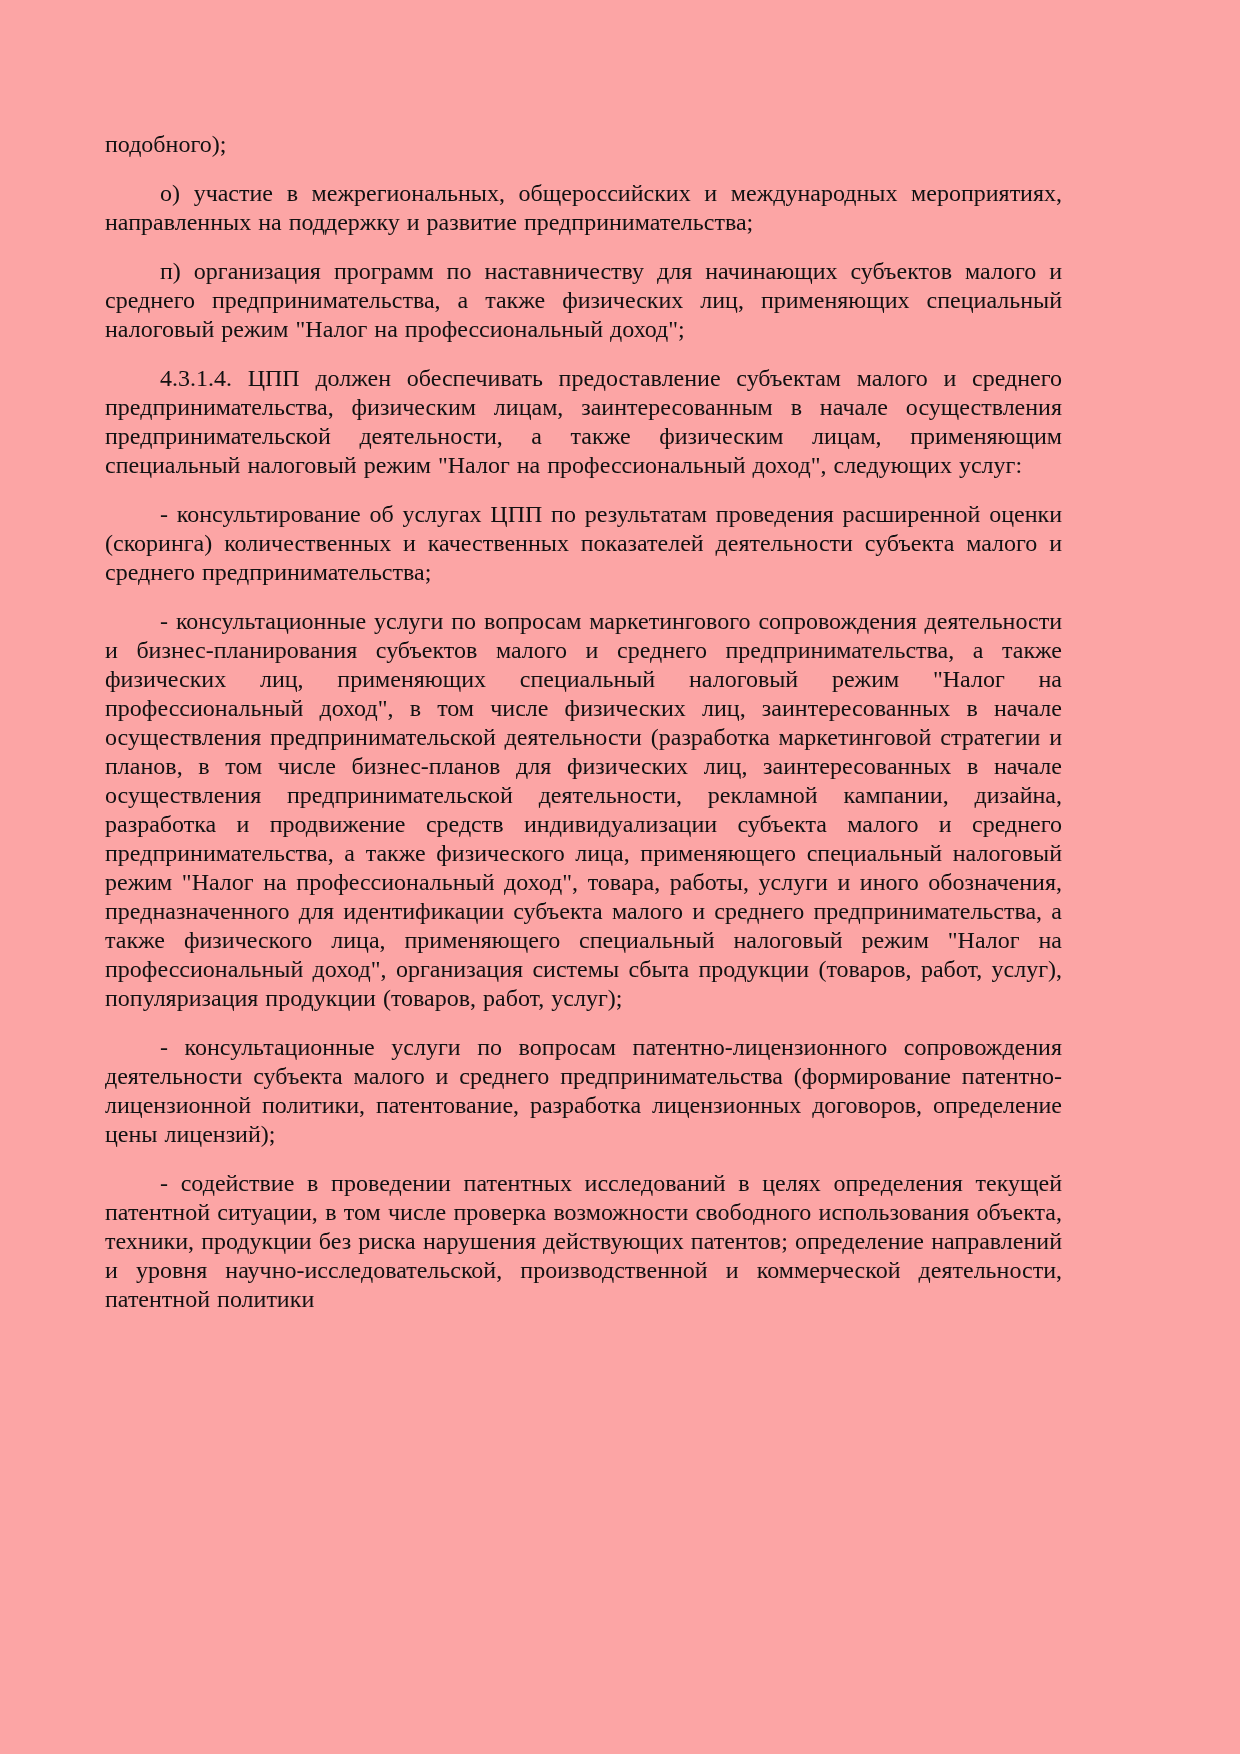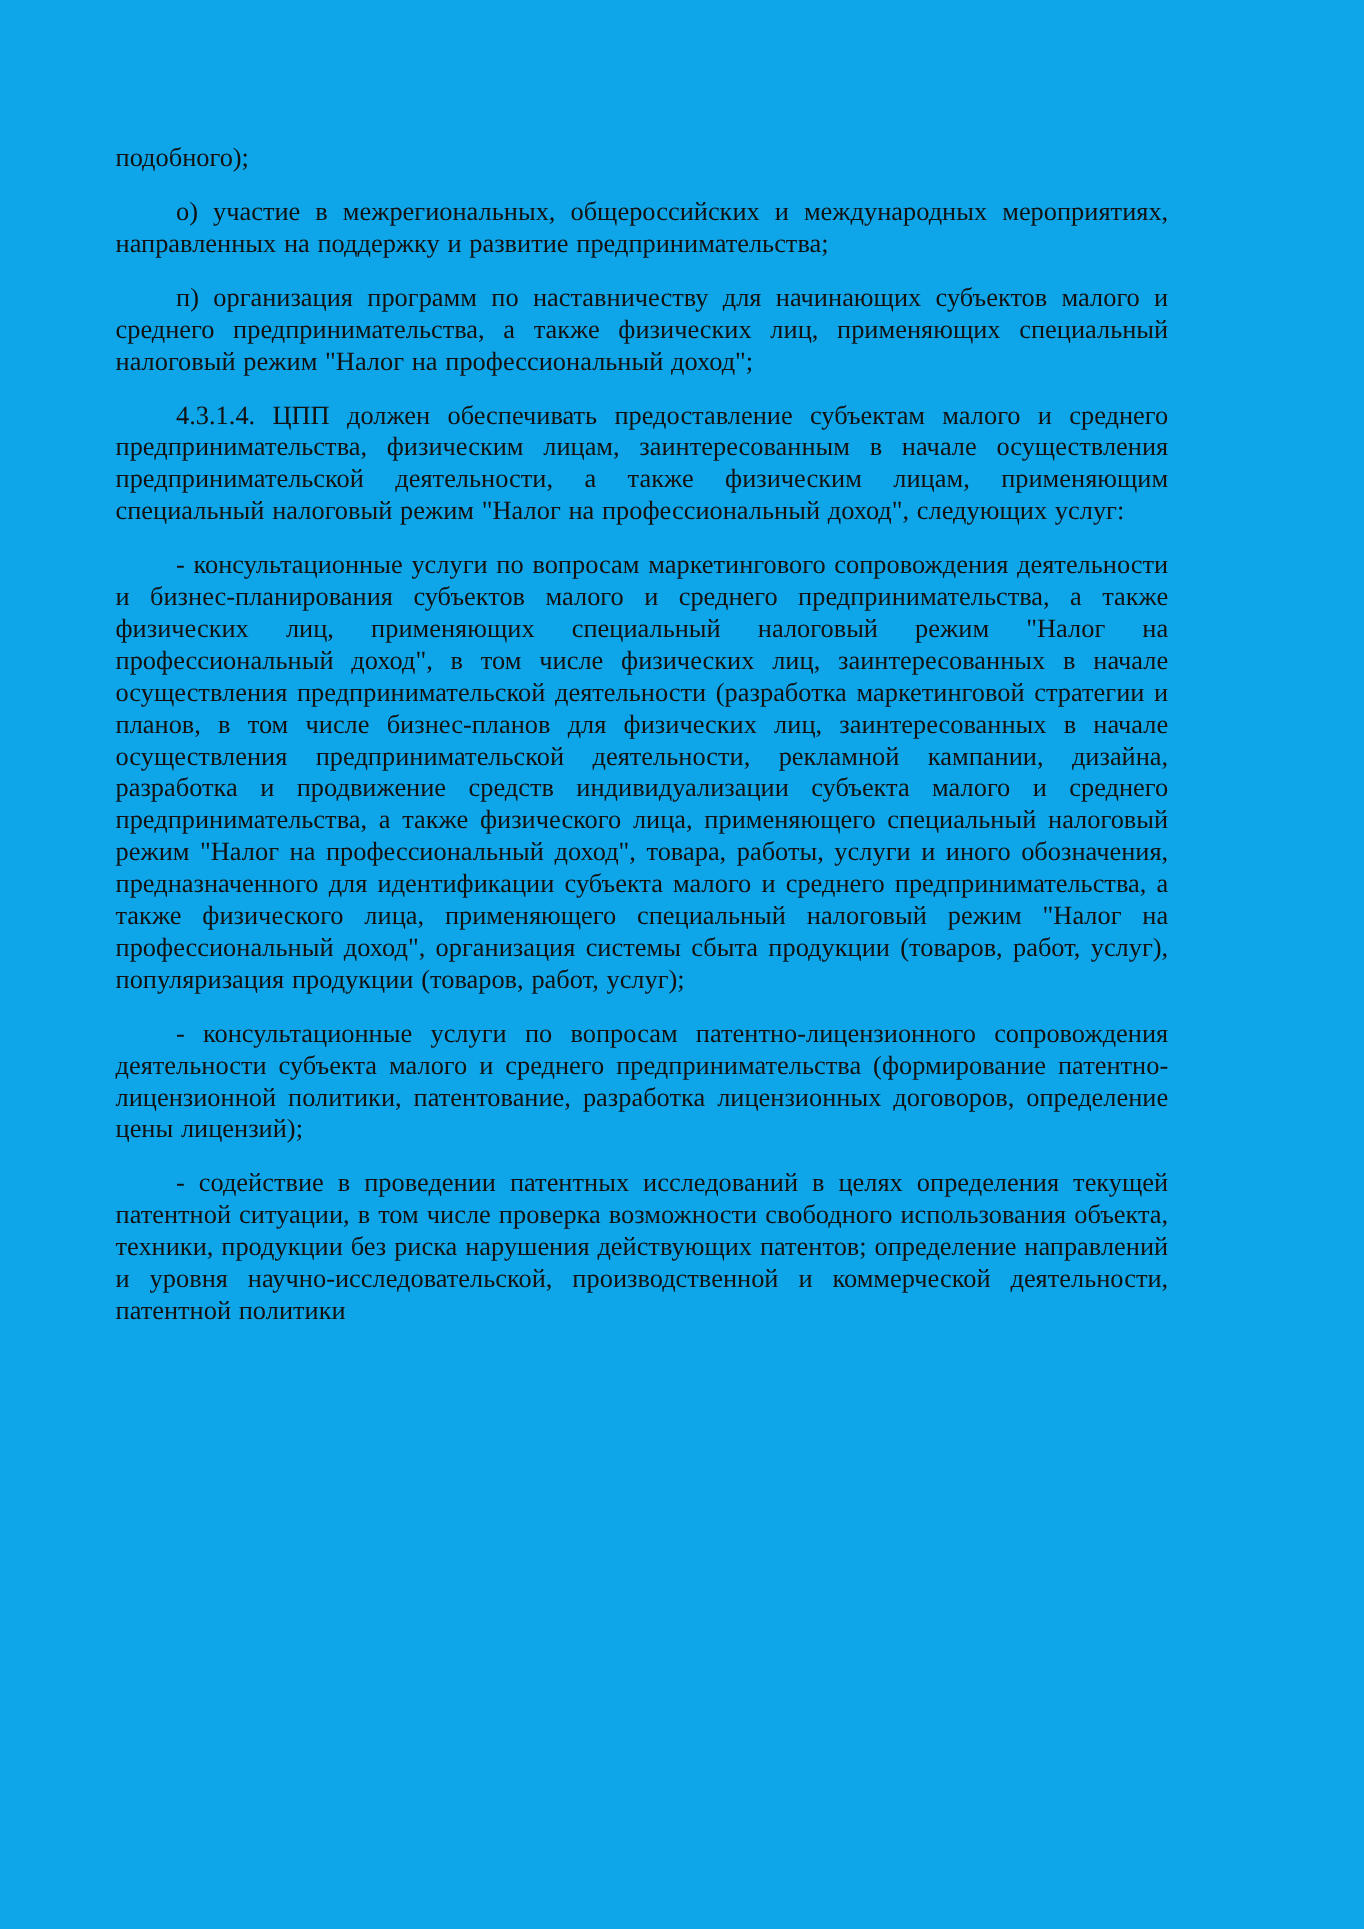--- a/index.html
+++ b/index.html
@@ -10,21 +10,21 @@
   body {
     width: 1240px;
     height: 1754px;
     overflow: hidden;
     font-family: "Liberation Serif", "DejaVu Serif", serif;
   }
   .page {
     box-sizing: border-box;
     width: 1240px;
     height: 1754px;
-    background: #0ea5e9;
+    background: #fca5a5;
     padding: 130px 178px 40px 105px;
   }
   .content {
     width: 100%;
     color: #111111;
     font-size: 24px;
     line-height: 29px;
   }
   .content p.para {
     margin: 0 0 20px 0;
@@ -38,17 +38,18 @@
 </style>
 </head>
 <body>
 
 <div class="page">
   <div class="content">
       <p class="para no-indent">подобного);</p>
       <p class="para">о) участие в межрегиональных, общероссийских и международных мероприятиях, направленных на поддержку и развитие предпринимательства;</p>
       <p class="para">п) организация программ по наставничеству для начинающих субъектов малого и среднего предпринимательства, а также физических лиц, применяющих специальный налоговый режим "Налог на профессиональный доход";</p>
       <p class="para">4.3.1.4. ЦПП должен обеспечивать предоставление субъектам малого и среднего предпринимательства, физическим лицам, заинтересованным в начале осуществления предпринимательской деятельности, а также физическим лицам, применяющим специальный налоговый режим "Налог на профессиональный доход", следующих услуг:</p>
+      <p class="para">- консультирование об услугах ЦПП по результатам проведения расширенной оценки (скоринга) количественных и качественных показателей деятельности субъекта малого и среднего предпринимательства;</p>
       <p class="para">- консультационные услуги по вопросам маркетингового сопровождения деятельности и бизнес-планирования субъектов малого и среднего предпринимательства, а также физических лиц, применяющих специальный налоговый режим "Налог на профессиональный доход", в том числе физических лиц, заинтересованных в начале осуществления предпринимательской деятельности (разработка маркетинговой стратегии и планов, в том числе бизнес-планов для физических лиц, заинтересованных в начале осуществления предпринимательской деятельности, рекламной кампании, дизайна, разработка и продвижение средств индивидуализации субъекта малого и среднего предпринимательства, а также физического лица, применяющего специальный налоговый режим "Налог на профессиональный доход", товара, работы, услуги и иного обозначения, предназначенного для идентификации субъекта малого и среднего предпринимательства, а также физического лица, применяющего специальный налоговый режим "Налог на профессиональный доход", организация системы сбыта продукции (товаров, работ, услуг), популяризация продукции (товаров, работ, услуг);</p>
       <p class="para">- консультационные услуги по вопросам патентно-лицензионного сопровождения деятельности субъекта малого и среднего предпринимательства (формирование патентно-лицензионной политики, патентование, разработка лицензионных договоров, определение цены лицензий);</p>
       <p class="para">- содействие в проведении патентных исследований в целях определения текущей патентной ситуации, в том числе проверка возможности свободного использования объекта, техники, продукции без риска нарушения действующих патентов; определение направлений и уровня научно-исследовательской, производственной и коммерческой деятельности, патентной политики</p>
     </div>
 </div>
 
 </body></html>

